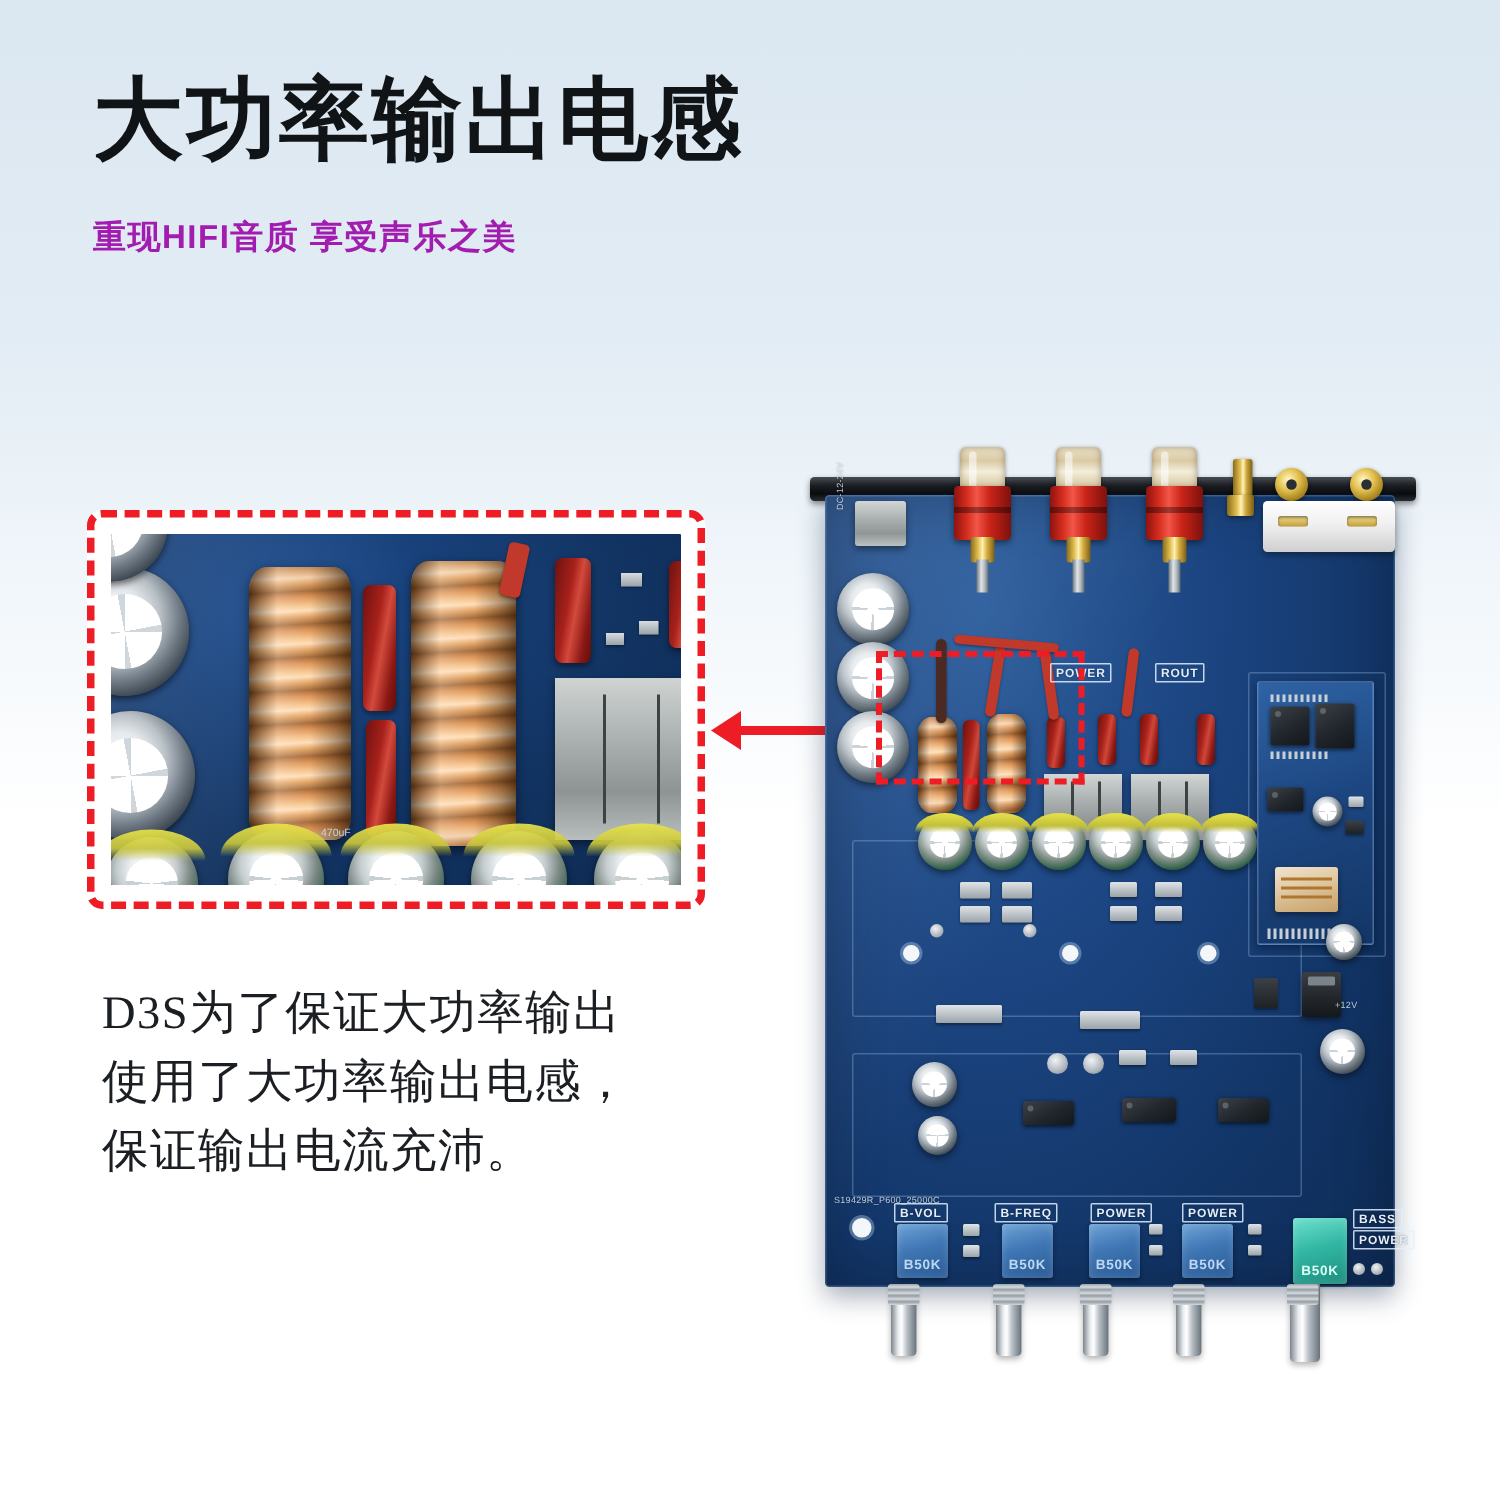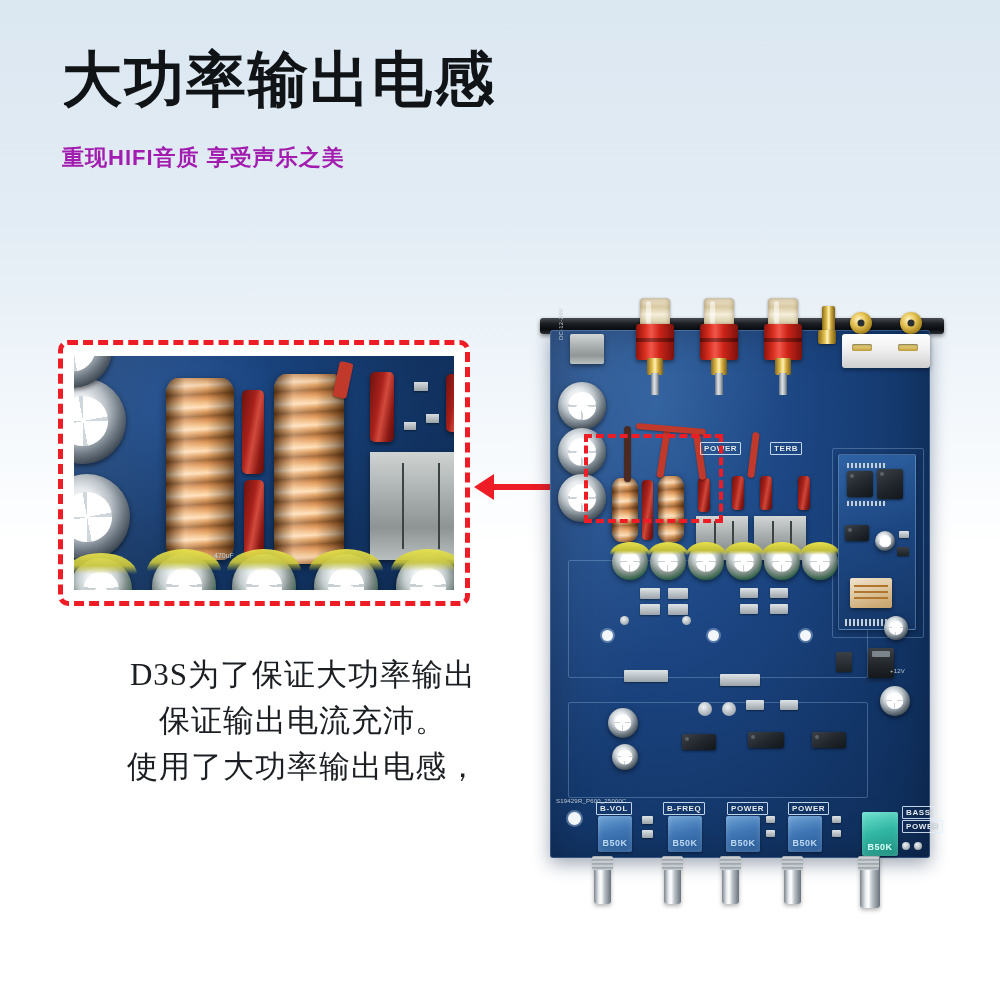--- a/index.html
+++ b/index.html
@@ -118,21 +118,21 @@
     position:absolute; left:584px; top:434px; width:139px; height:89px;
     border:4px dashed #ee1c24;
   }
 
   
   .body-copy {
     position:absolute; left:68px; top:652px; width:470px;
     font-family:"Liberation Serif", serif;
     font-size:31px; color:#1b1e22; line-height:1.48; letter-spacing:1px;
   }
-  .body-copy div{ white-space:nowrap;text-align:center; }
+  .body-copy div{ white-space:nowrap; }
 
   
   .board-wrap { position:absolute; left:536px; top:300px; width:410px; height:610px; }
 
   .faceplate {
     position:absolute; left:4px; top:18px; width:404px; height:16px;
     background:linear-gradient(180deg,#4a4f55 0%,#1c1f23 35%,#0a0c0e 70%,#2a2e33 100%);
     border-radius:3px; box-shadow:0 2px 4px rgba(0,0,0,.45);
   }
   .pcb {
@@ -377,22 +377,22 @@
 
       <div class="ztxt" style="left:140px; top:196px;">470uF</div>
     </div>
   </div>
 
   <div class="arrow-line"></div>
   <div class="arrow-head"></div>
 
   <div class="body-copy">
     <div>D3S为了保证大功率输出</div>
+    <div>使用了大功率输出电感，</div>
     <div>保证输出电流充沛。</div>
-    <div>使用了大功率输出电感，</div>
   </div>
 
   <div class="board-wrap">
 
     <div class="faceplate"></div>
 
     <div class="pcb">
       <div class="pcb-edge"></div>
 
       <div class="trace-box" style="left:18px; top:230px; width:300px; height:118px;"></div>
@@ -431,21 +431,21 @@
       <div class="wire" style="left:86px; top:96px; width:70px; height:6px; transform:rotate(5deg);"></div>
 
       <div class="gcap" style="left:62px; top:214px; width:36px; height:36px;"></div>
       <div class="gcap" style="left:100px; top:214px; width:36px; height:36px;"></div>
       <div class="gcap" style="left:138px; top:214px; width:36px; height:36px;"></div>
       <div class="gcap" style="left:176px; top:214px; width:36px; height:36px;"></div>
       <div class="gcap" style="left:214px; top:214px; width:36px; height:36px;"></div>
       <div class="gcap" style="left:252px; top:214px; width:36px; height:36px;"></div>
 
       <div class="silk box" style="left:150px; top:112px;">POWER</div>
-      <div class="silk box" style="left:220px; top:112px;">TERB</div>
+      <div class="silk box" style="left:220px; top:112px;">ROUT</div>
 
       <div class="bt-module">
         <div class="chip" style="left:8px; top:16px; width:26px; height:26px;"></div>
         <div class="chip" style="left:38px; top:14px; width:26px; height:30px;"></div>
         <div class="pinrow" style="left:8px; top:8px;">
           <b></b>
             <b></b>
             <b></b>
             <b></b>
             <b></b>

